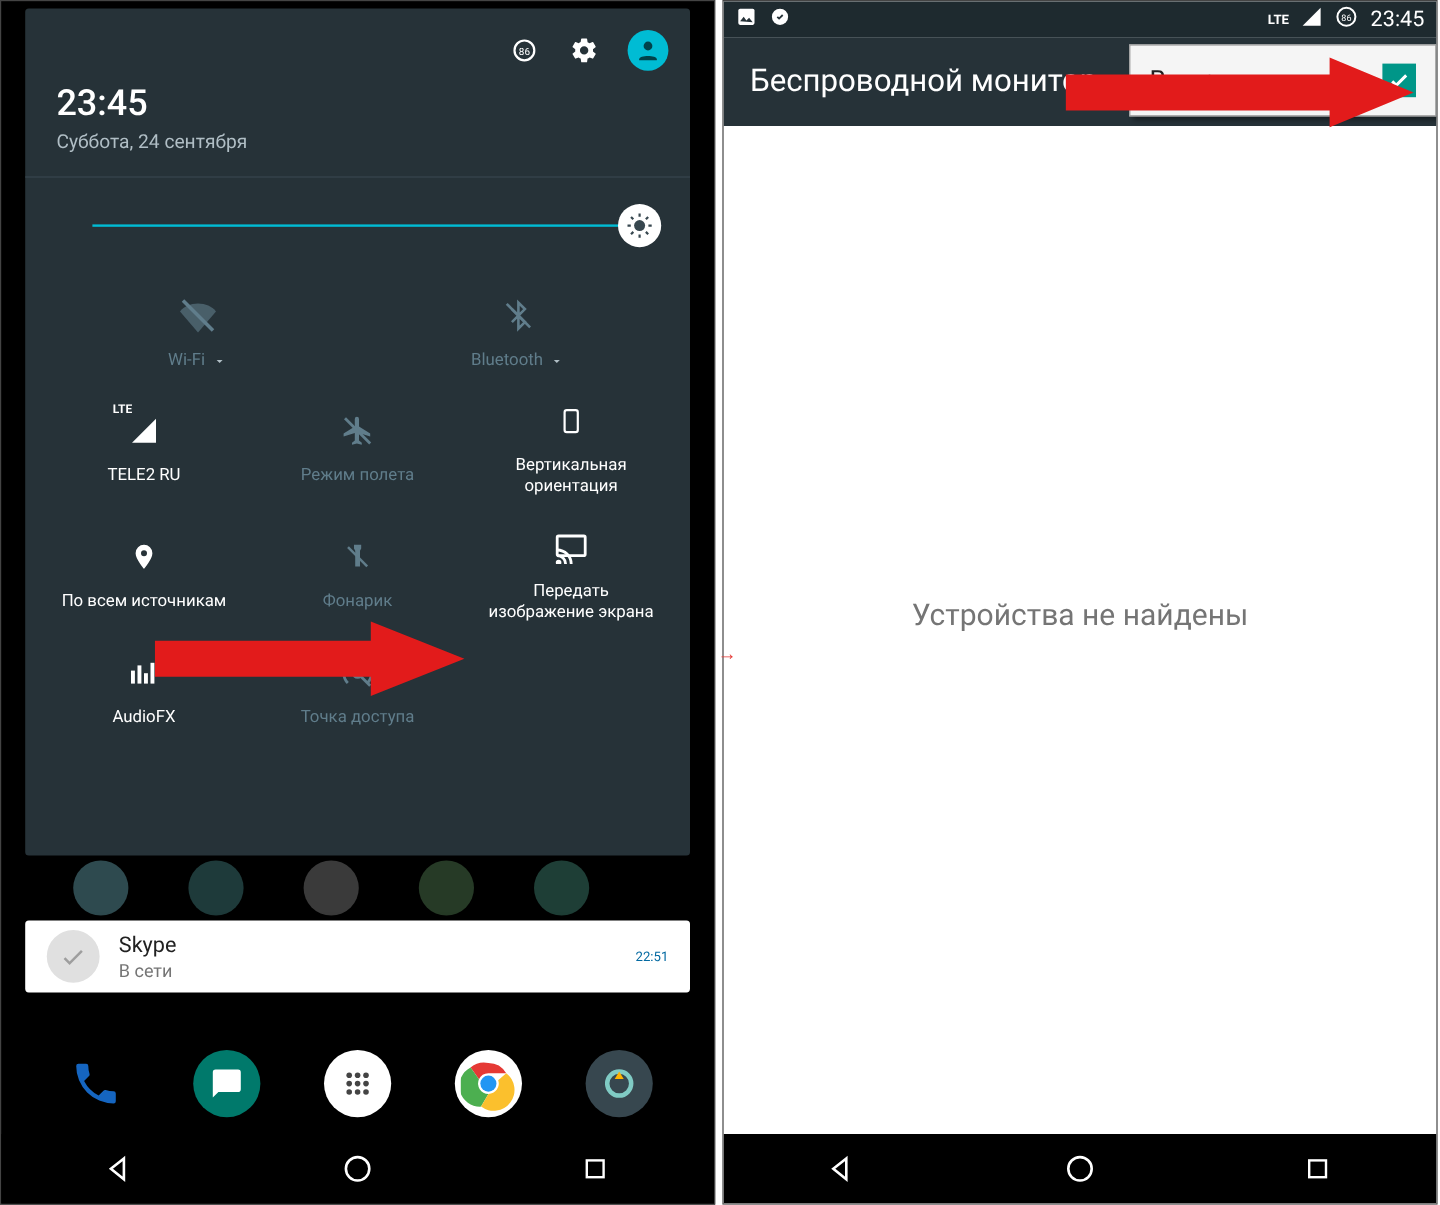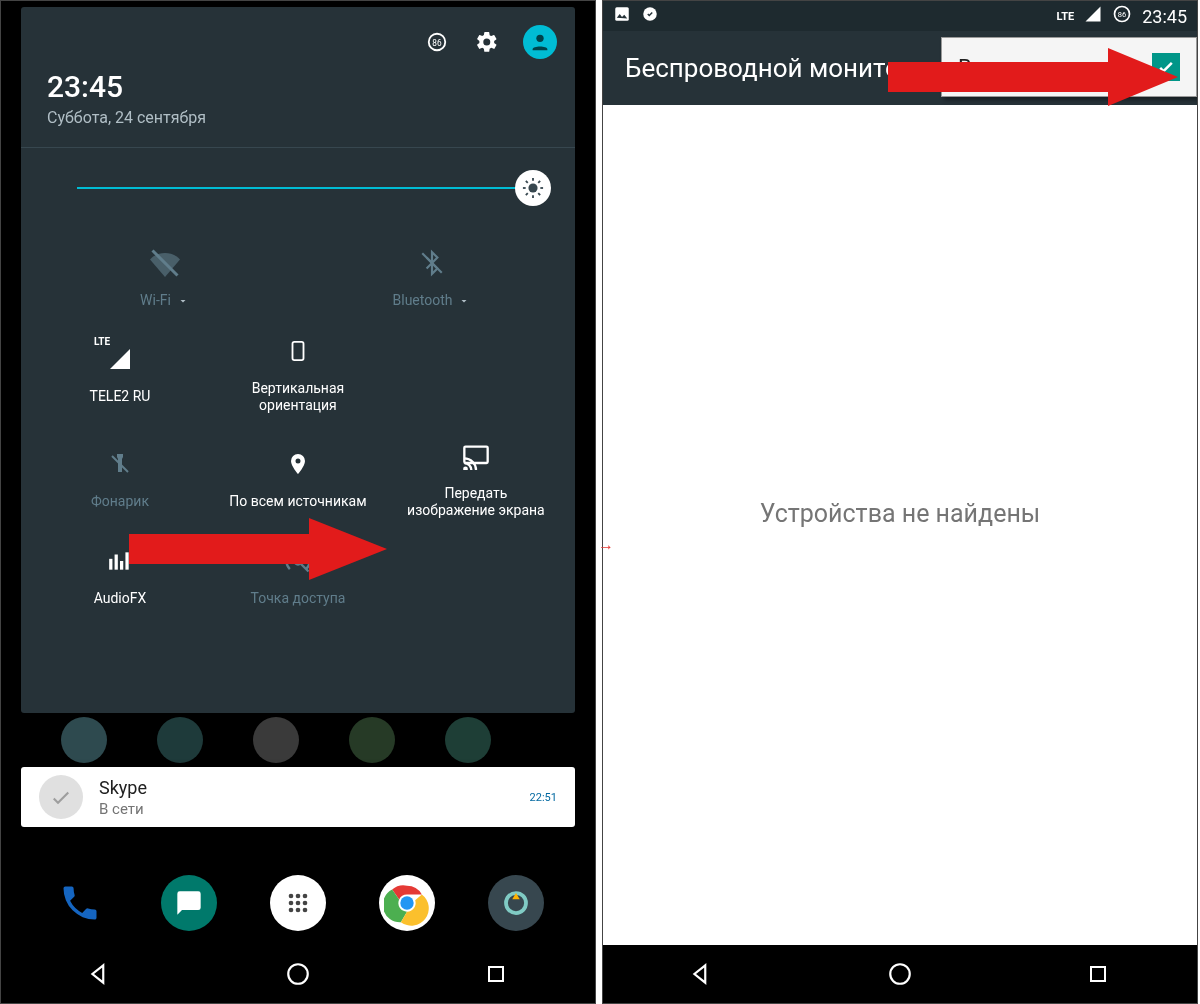--- a/index.html
+++ b/index.html
@@ -147,48 +147,57 @@
         <div class="qs-row qs-row-3">
           <div class="tile">
             <span class="ticon" style="position:relative">
               <svg viewBox="0 0 24 24" width="30" height="24" fill="#fff">
                   <path d="M2 22h20V2z"></path>
                 </svg>
               <span style="position:absolute;left:-6px;top:-6px;font-size:10px;font-weight:700;color:#fff">LTE</span>
             </span>
             <span class="tlabel">TELE2 RU</span>
           </div>
+          <div class="tile inactive">
+            <span class="ticon">
+              <svg viewBox="0 0 24 24" width="30" height="28" fill="#607d8b">
+                  <path d="M21 16v-2l-8-5V3.5a1.5 1.5 0 0 0-3 0V9l-8 5v2l8-2.5V19l-2 1.5V22l3.5-1 3.5 1v-1.5L13 19v-5.5z"></path>
+                  <line x1="3" y1="3" x2="21" y2="21" stroke="#607d8b" stroke-width="2"></line>
+                </svg>
+            </span>
+            <span class="tlabel">Режим полета</span>
+          </div>
           <div class="tile">
             <span class="ticon">
               <svg viewBox="0 0 24 24" width="22" height="30" fill="none" stroke="#fff" stroke-width="2">
                   <rect x="6" y="2" width="12" height="20" rx="2"></rect>
                 </svg>
             </span>
             <span class="tlabel">Вертикальная
 ориентация</span>
           </div>
         </div>
 
         <div class="qs-row qs-row-3">
+          <div class="tile">
+            <span class="ticon">
+              <svg viewBox="0 0 24 24" width="24" height="30" fill="#fff">
+                  <path d="M12 2a7 7 0 0 0-7 7c0 5 7 13 7 13s7-8 7-13a7 7 0 0 0-7-7zm0 9.5A2.5 2.5 0 1 1 14.5 9 2.5 2.5 0 0 1 12 11.5z"></path>
+                </svg>
+            </span>
+            <span class="tlabel">По всем источникам</span>
+          </div>
           <div class="tile inactive">
             <span class="ticon">
               <svg viewBox="0 0 24 24" width="24" height="30" fill="#607d8b">
                   <path d="M9 2h6v3l-1 2v13h-4V7L9 5z"></path>
                   <line x1="4" y1="4" x2="20" y2="20" stroke="#607d8b" stroke-width="2"></line>
                 </svg>
             </span>
             <span class="tlabel">Фонарик</span>
-          </div>
-          <div class="tile">
-            <span class="ticon">
-              <svg viewBox="0 0 24 24" width="24" height="30" fill="#fff">
-                  <path d="M12 2a7 7 0 0 0-7 7c0 5 7 13 7 13s7-8 7-13a7 7 0 0 0-7-7zm0 9.5A2.5 2.5 0 1 1 14.5 9 2.5 2.5 0 0 1 12 11.5z"></path>
-                </svg>
-            </span>
-            <span class="tlabel">По всем источникам</span>
           </div>
           <div class="tile">
             <span class="ticon">
               <svg viewBox="0 0 24 24" width="34" height="28" fill="none" stroke="#fff" stroke-width="2">
                   <rect x="2" y="4" width="20" height="14" rx="1"></rect>
                   <path d="M2 18a6 6 0 0 1 6 6" stroke-width="2"></path>
                   <path d="M2 14a10 10 0 0 1 10 10" stroke-width="2"></path>
                   <circle cx="3" cy="23" r="1" fill="#fff"></circle>
                 </svg>
             </span>

